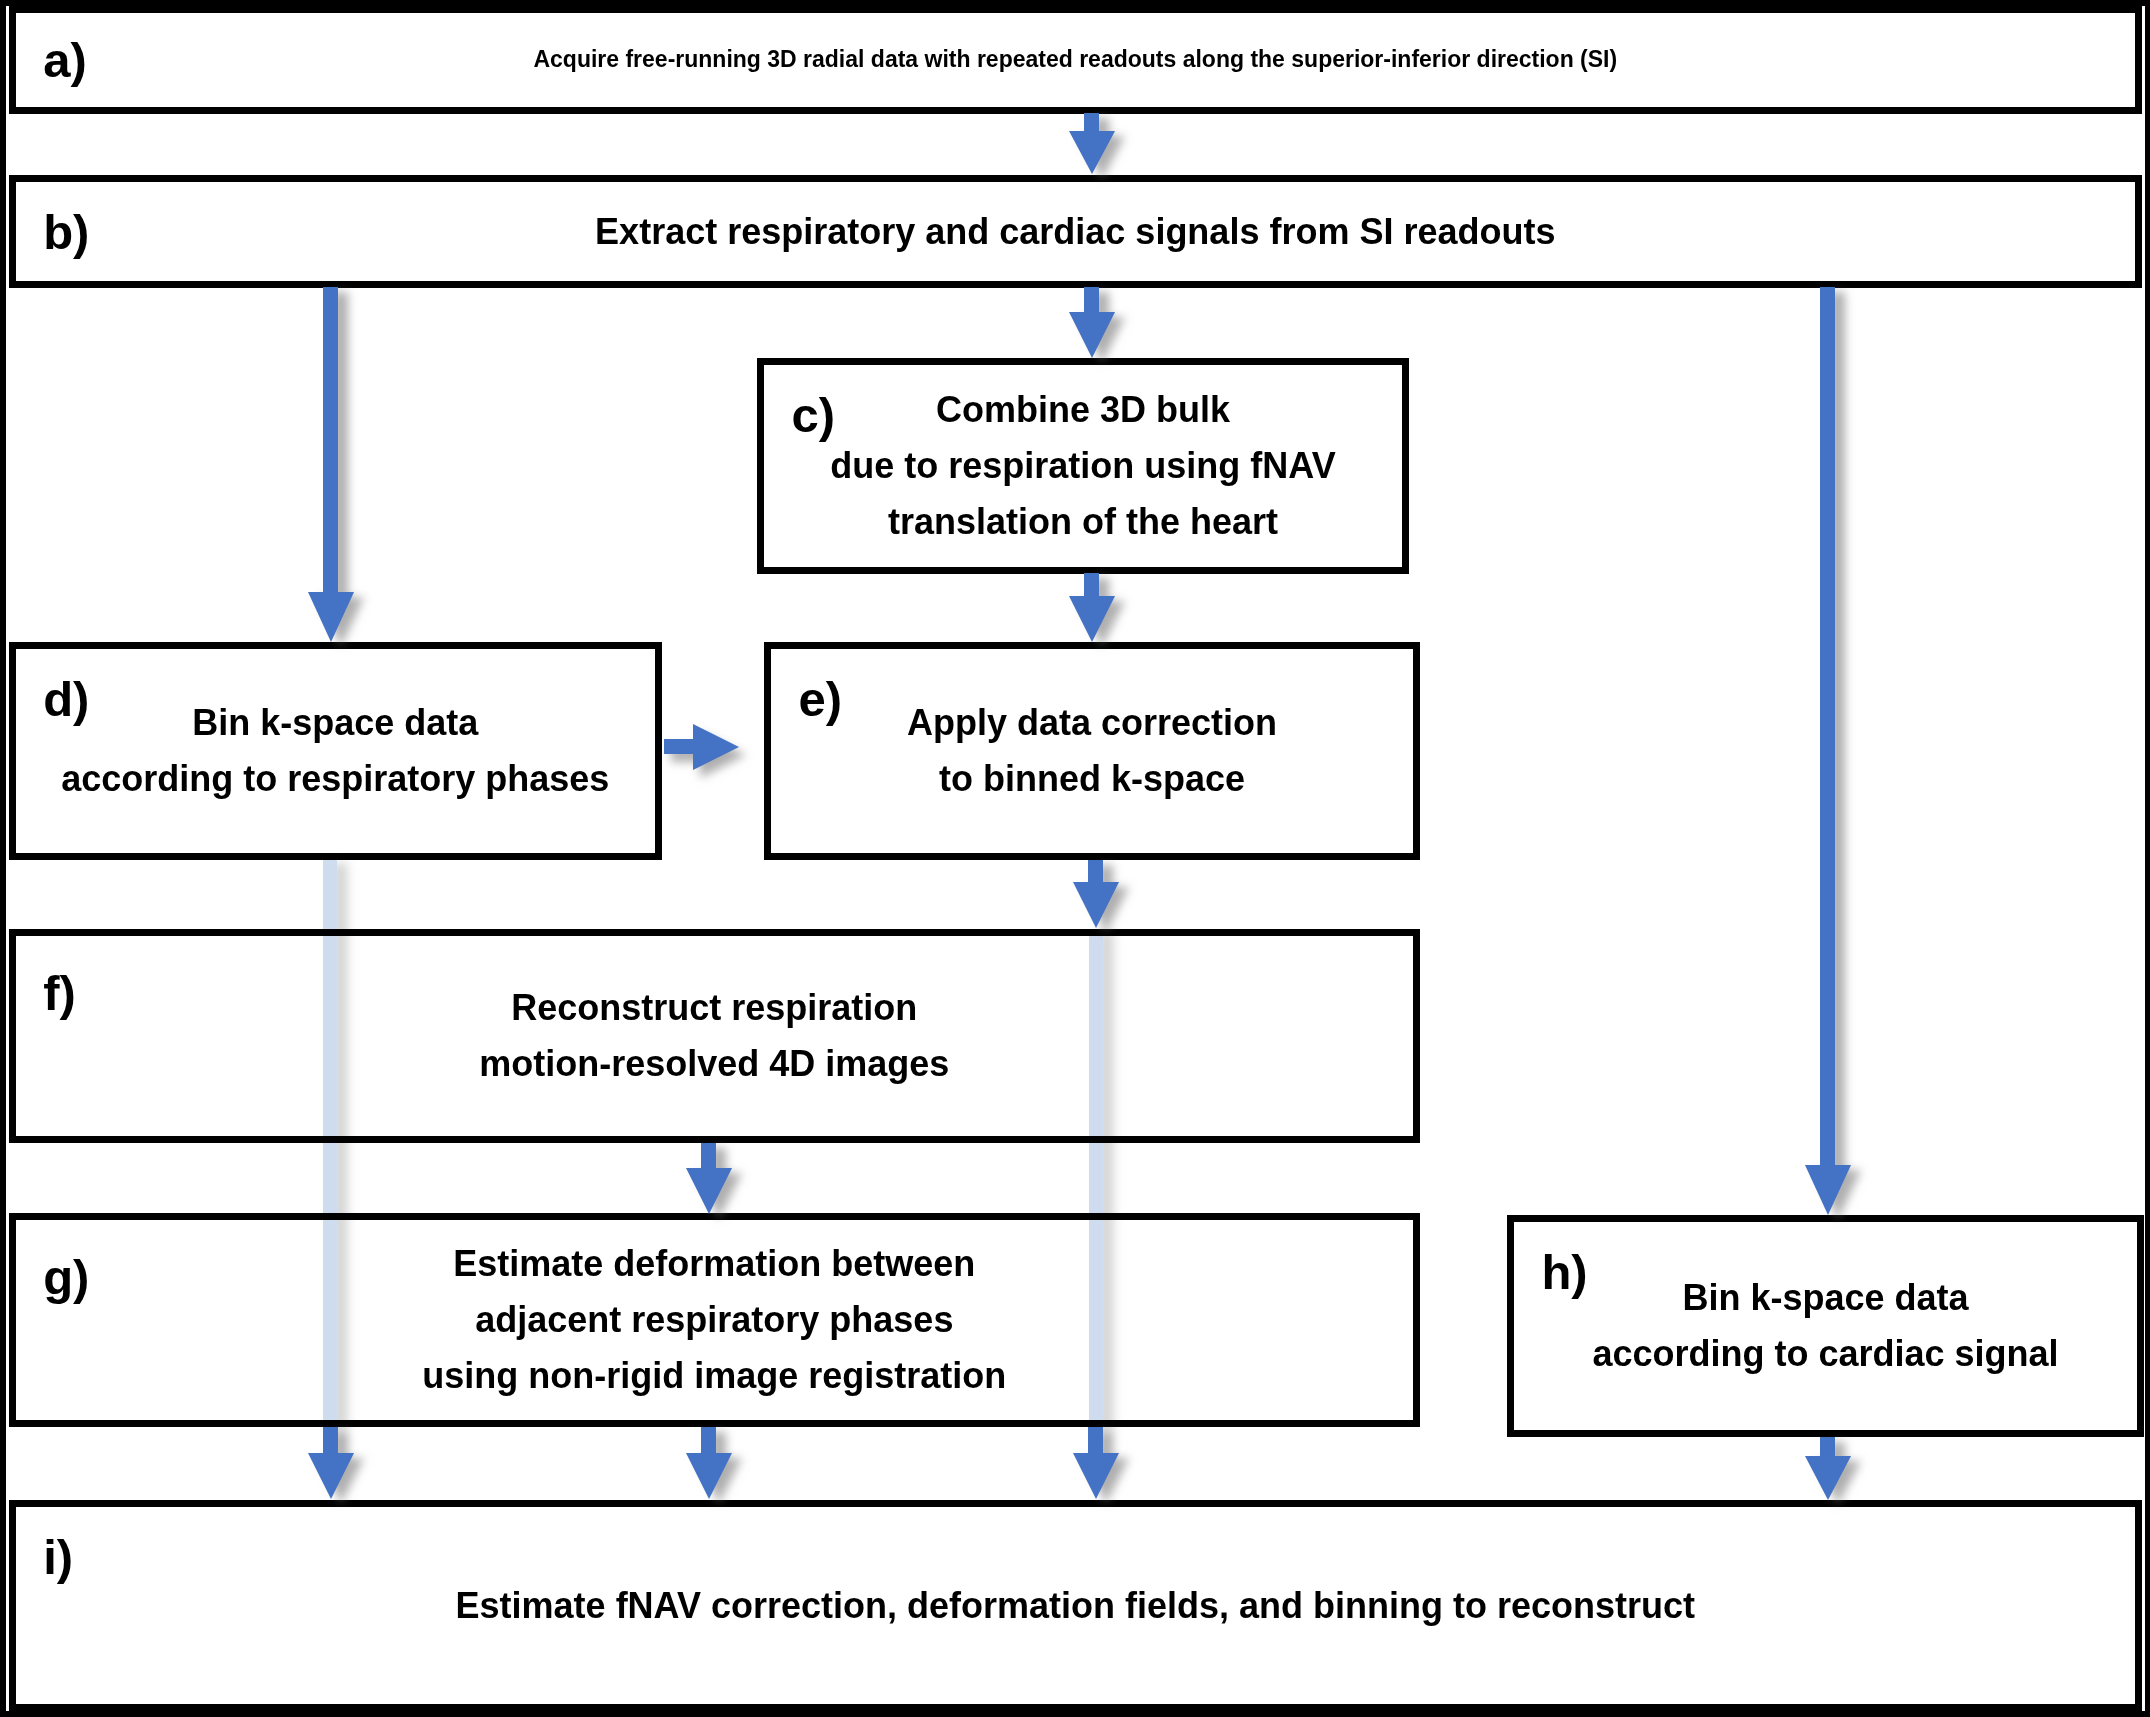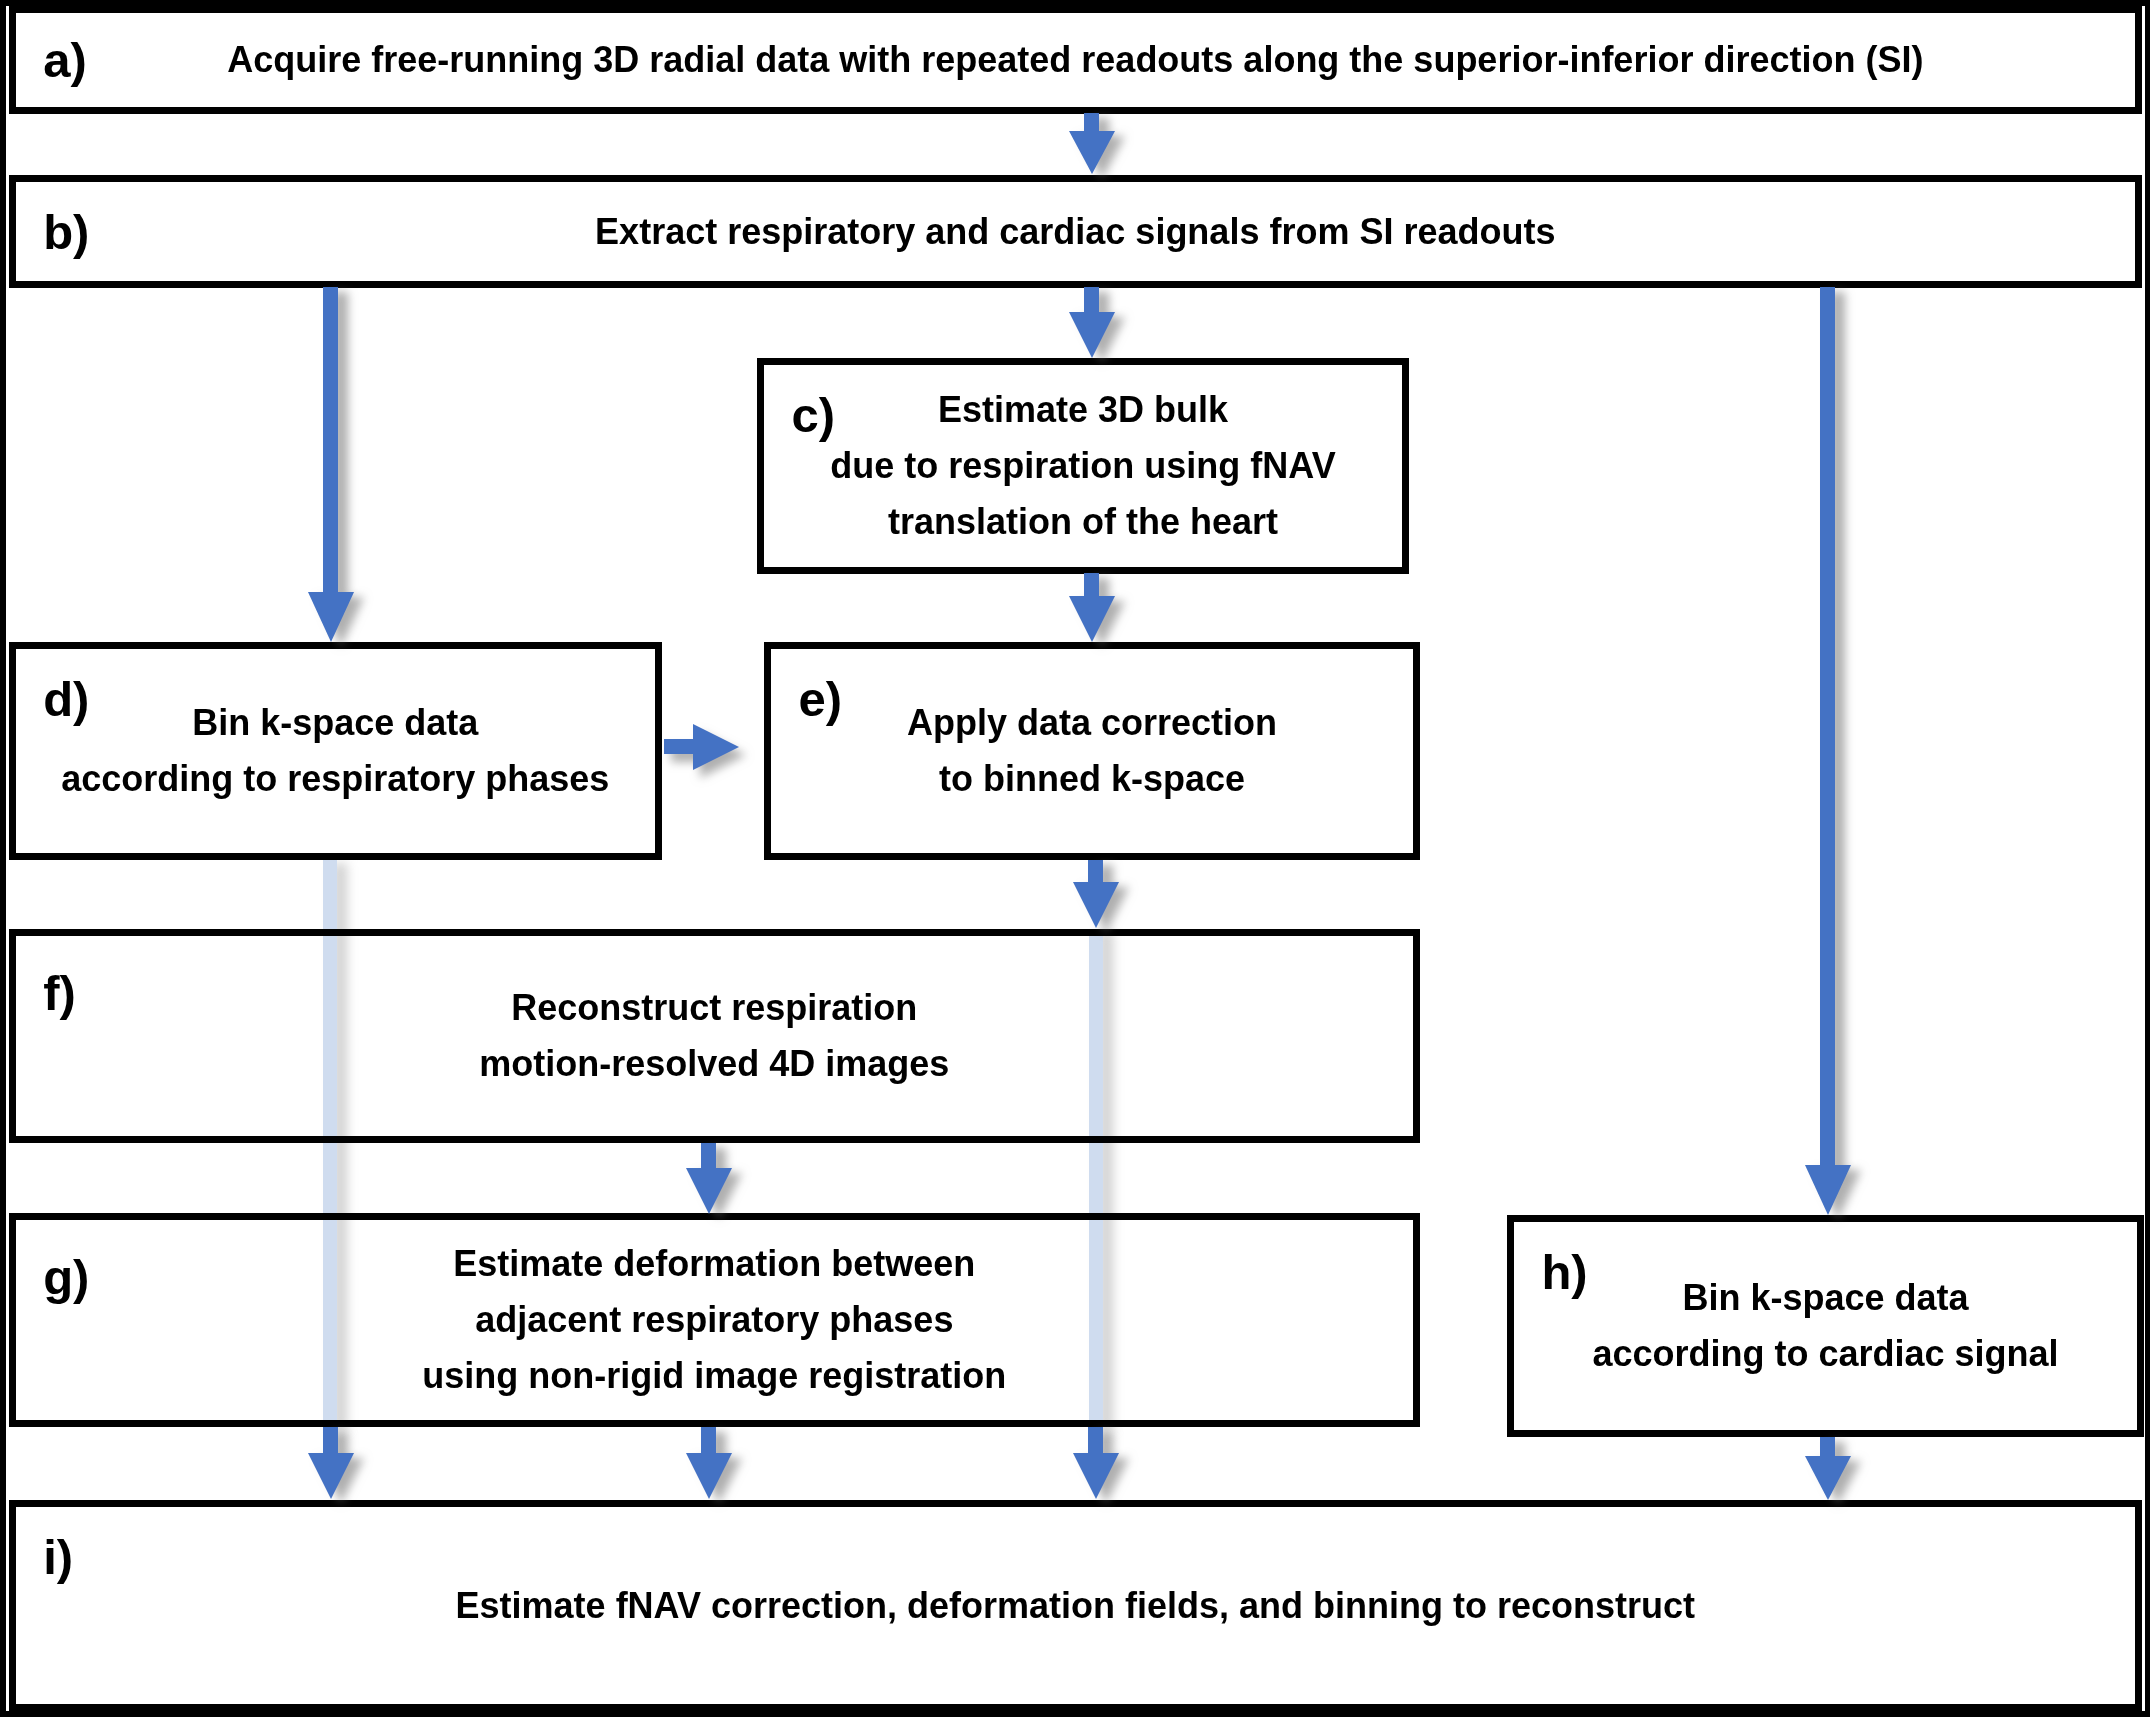--- a/index.html
+++ b/index.html
@@ -26,21 +26,21 @@
   .lbl{position:absolute;left:27.4px;font-size:49px;line-height:1;}
   .lbl-mid{top:50%;transform:translateY(-50%);}
   .lbl-t48{top:26px;}
   .lbl-t60{top:33px;}
   .txt{
     position:absolute;left:0;top:0;right:0;bottom:0;
     display:flex;flex-direction:column;justify-content:center;align-items:center;
     text-align:center;font-size:36px;line-height:1.55;
   }
   .txt div{white-space:nowrap;}
-  .fs-sm{font-size:36px;}
+  .fs-sm{font-size:23px;}
   
   .arr-down{
     position:absolute;width:47px;display:flex;flex-direction:column;align-items:center;
     z-index:2;filter:drop-shadow(10px 5.5px 5px rgba(110,110,110,.55));
   }
   .arr-down .sh{width:15px;background:var(--arrow);flex:1 1 auto;}
   .arr-down .hd{
     width:0;height:0;flex:0 0 auto;
     border-left:23.6px solid transparent;border-right:23.6px solid transparent;
     border-top:var(--hd,47px) solid var(--arrow);
@@ -81,21 +81,21 @@
   <div class="box" style="left:8.8px;top:175px;width:2133px;height:113px;">
     <span class="lbl lbl-mid">b)</span>
     <div class="txt">
       <div>Extract respiratory and cardiac signals from SI readouts</div>
     </div>
   </div>
 
   <div class="box" style="left:757px;top:358px;width:652px;height:216px;">
     <span class="lbl lbl-t48">c)</span>
     <div class="txt">
-      <div>Estimate 3D bulk</div>
+      <div>Combine 3D bulk</div>
       <div>due to respiration using fNAV</div>
       <div>translation of the heart</div>
     </div>
   </div>
 
   <div class="box" style="left:8.8px;top:642px;width:653px;height:218px;">
     <span class="lbl lbl-t48">d)</span>
     <div class="txt">
       <div>Bin k-space data</div>
       <div>according to respiratory phases</div>

